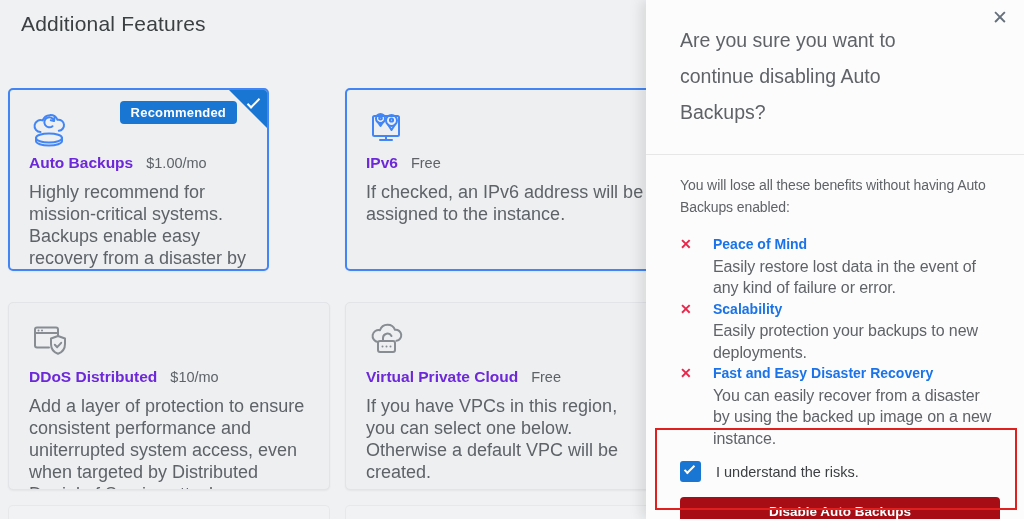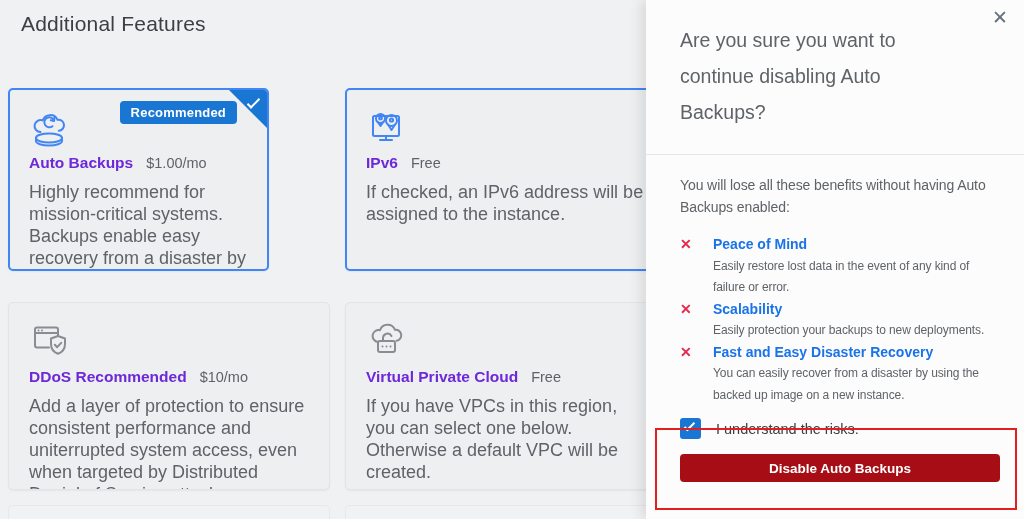--- a/index.html
+++ b/index.html
@@ -30,21 +30,21 @@
   .modal { position:absolute; left:646px; top:0; width:378px; height:519px; background:#fcfcfc; box-shadow:-5px 0 12px rgba(0,0,0,.10); z-index:5; }
   .modal-close { position:absolute; top:6px; right:12px; font-size:19px; color:#66707c; cursor:pointer; padding:2px 4px; line-height:1; }
   .modal-title { margin:22px 40px 0 34px; max-width:252px; font-size:19.5px; line-height:36px; color:#5f6368; font-weight:400; }
   .modal-divider { border-bottom:1px solid #e7e7e7; margin-top:24px; }
   .modal-body { padding:20px 24px 0 34px; }
   .modal-intro { font-size:14px; line-height:21.5px; color:#5f6368; letter-spacing:-.1px; }
   .benefit-list { margin-top:16px; }
   .benefit { display:flex; align-items:flex-start; }
   .benefit-x { width:33px; flex:0 0 33px; color:#e8274b; font-size:14px; font-weight:700; line-height:21.5px; }
   .benefit-title { font-size:14px; font-weight:700; color:#1a73e8; line-height:21.5px; }
-  .benefit-desc { font-size:12px; color:#5f6368; line-height:21.5px; letter-spacing:-.1px; }
+  .benefit-desc { font-size:16px; color:#5f6368; line-height:21.5px; letter-spacing:-.1px; }
 
   .risk-row { display:flex; align-items:center; margin:12px 0 0 34px; }
   .checkbox { position:relative; width:21px; height:21px; background:#1976d2; border-radius:3px; cursor:pointer; flex:0 0 21px; }
   .checkbox-check { position:absolute; top:5px; left:4px; width:11px; height:5px; border-left:2.5px solid #fff; border-bottom:2.5px solid #fff; transform:rotate(-45deg); }
   .risk-label { font-size:14.5px; color:#3c4043; margin-left:15px; }
   .danger-button { display:block; margin:15px 24px 0 34px; width:320px; height:28px; background:#a60d14; color:#fff; border:none; border-radius:4px; font-family:"Liberation Sans",sans-serif; font-size:13.5px; font-weight:700; cursor:pointer; }
 
   
   .annotation-box { position:absolute; left:655px; top:428px; width:362px; height:82px; border:2px solid #e01f1f; z-index:9; pointer-events:none; }
 </style>
@@ -100,21 +100,21 @@
     <div class="card-icon">
       <svg viewBox="0 0 42 42" fill="none" stroke="#878d93" stroke-width="2" stroke-linecap="round" stroke-linejoin="round">
         <path d="M29 16 v-6.5 a2 2 0 0 0 -2 -2 h-19 a2 2 0 0 0 -2 2 v16 a2 2 0 0 0 2 2 h12"></path>
         <path d="M6 13 h23"></path>
         <path d="M9.5 10.5 h0.01 M13 10.5 h0.01"></path>
         <path d="M29 16 l7 2.5 v5.5 c0 5 -3.5 8.5 -7 9.8 c-3.5 -1.3 -7 -4.8 -7 -9.8 v-5.5 z"></path>
         <path d="M25.8 24.8 l2.4 2.4 l4 -4.4"></path>
       </svg>
     </div>
     <div class="card-title-row">
-      <span class="card-title">DDoS Recommended</span>
+      <span class="card-title">DDoS Distributed</span>
       <span class="card-price">$10/mo</span>
     </div>
     <p class="card-desc">Add a layer of protection to ensure consistent performance and uniterrupted system access, even when targeted by Distributed Denial of Service attacks.</p>
     <a class="card-link">Learn more</a>
   </div>
 
   <div class="card" style="left:345px; top:302px; width:322px; height:188px;">
     <div class="card-icon">
       <svg viewBox="0 0 42 42" fill="none" stroke="#878d93" stroke-width="2" stroke-linecap="round" stroke-linejoin="round">
         <path d="M12 22 a6 6 0 1 1 2 -11.8 a8 8 0 0 1 15 -0.4 a5.5 5.5 0 1 1 1.5 10.9"></path>

